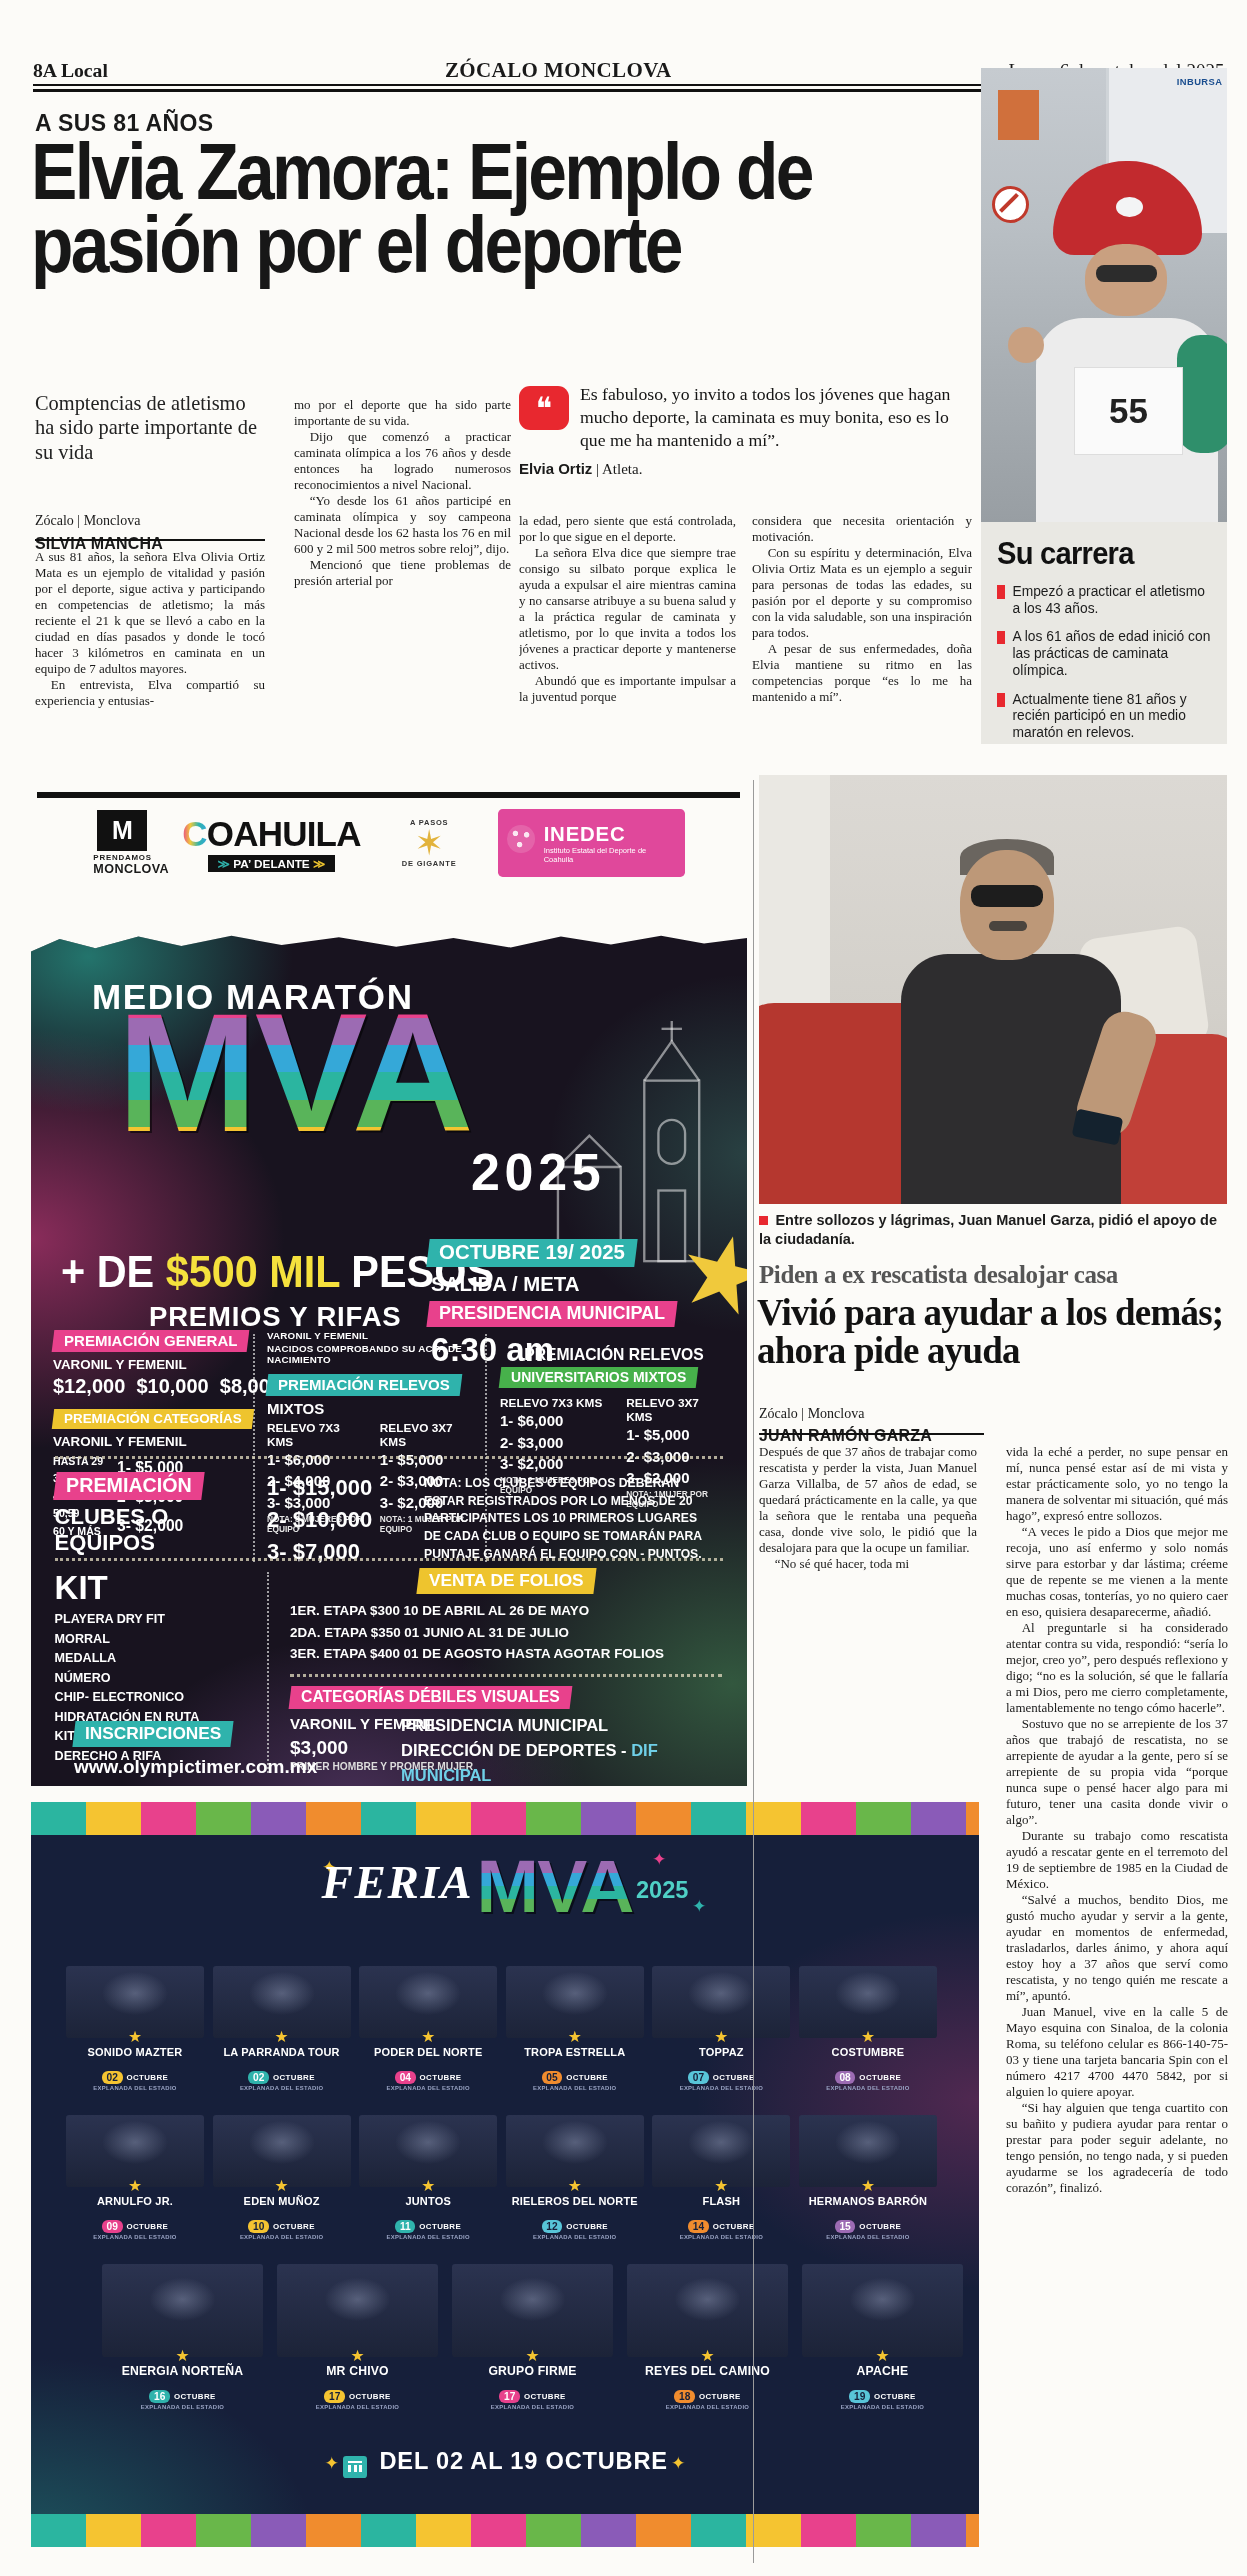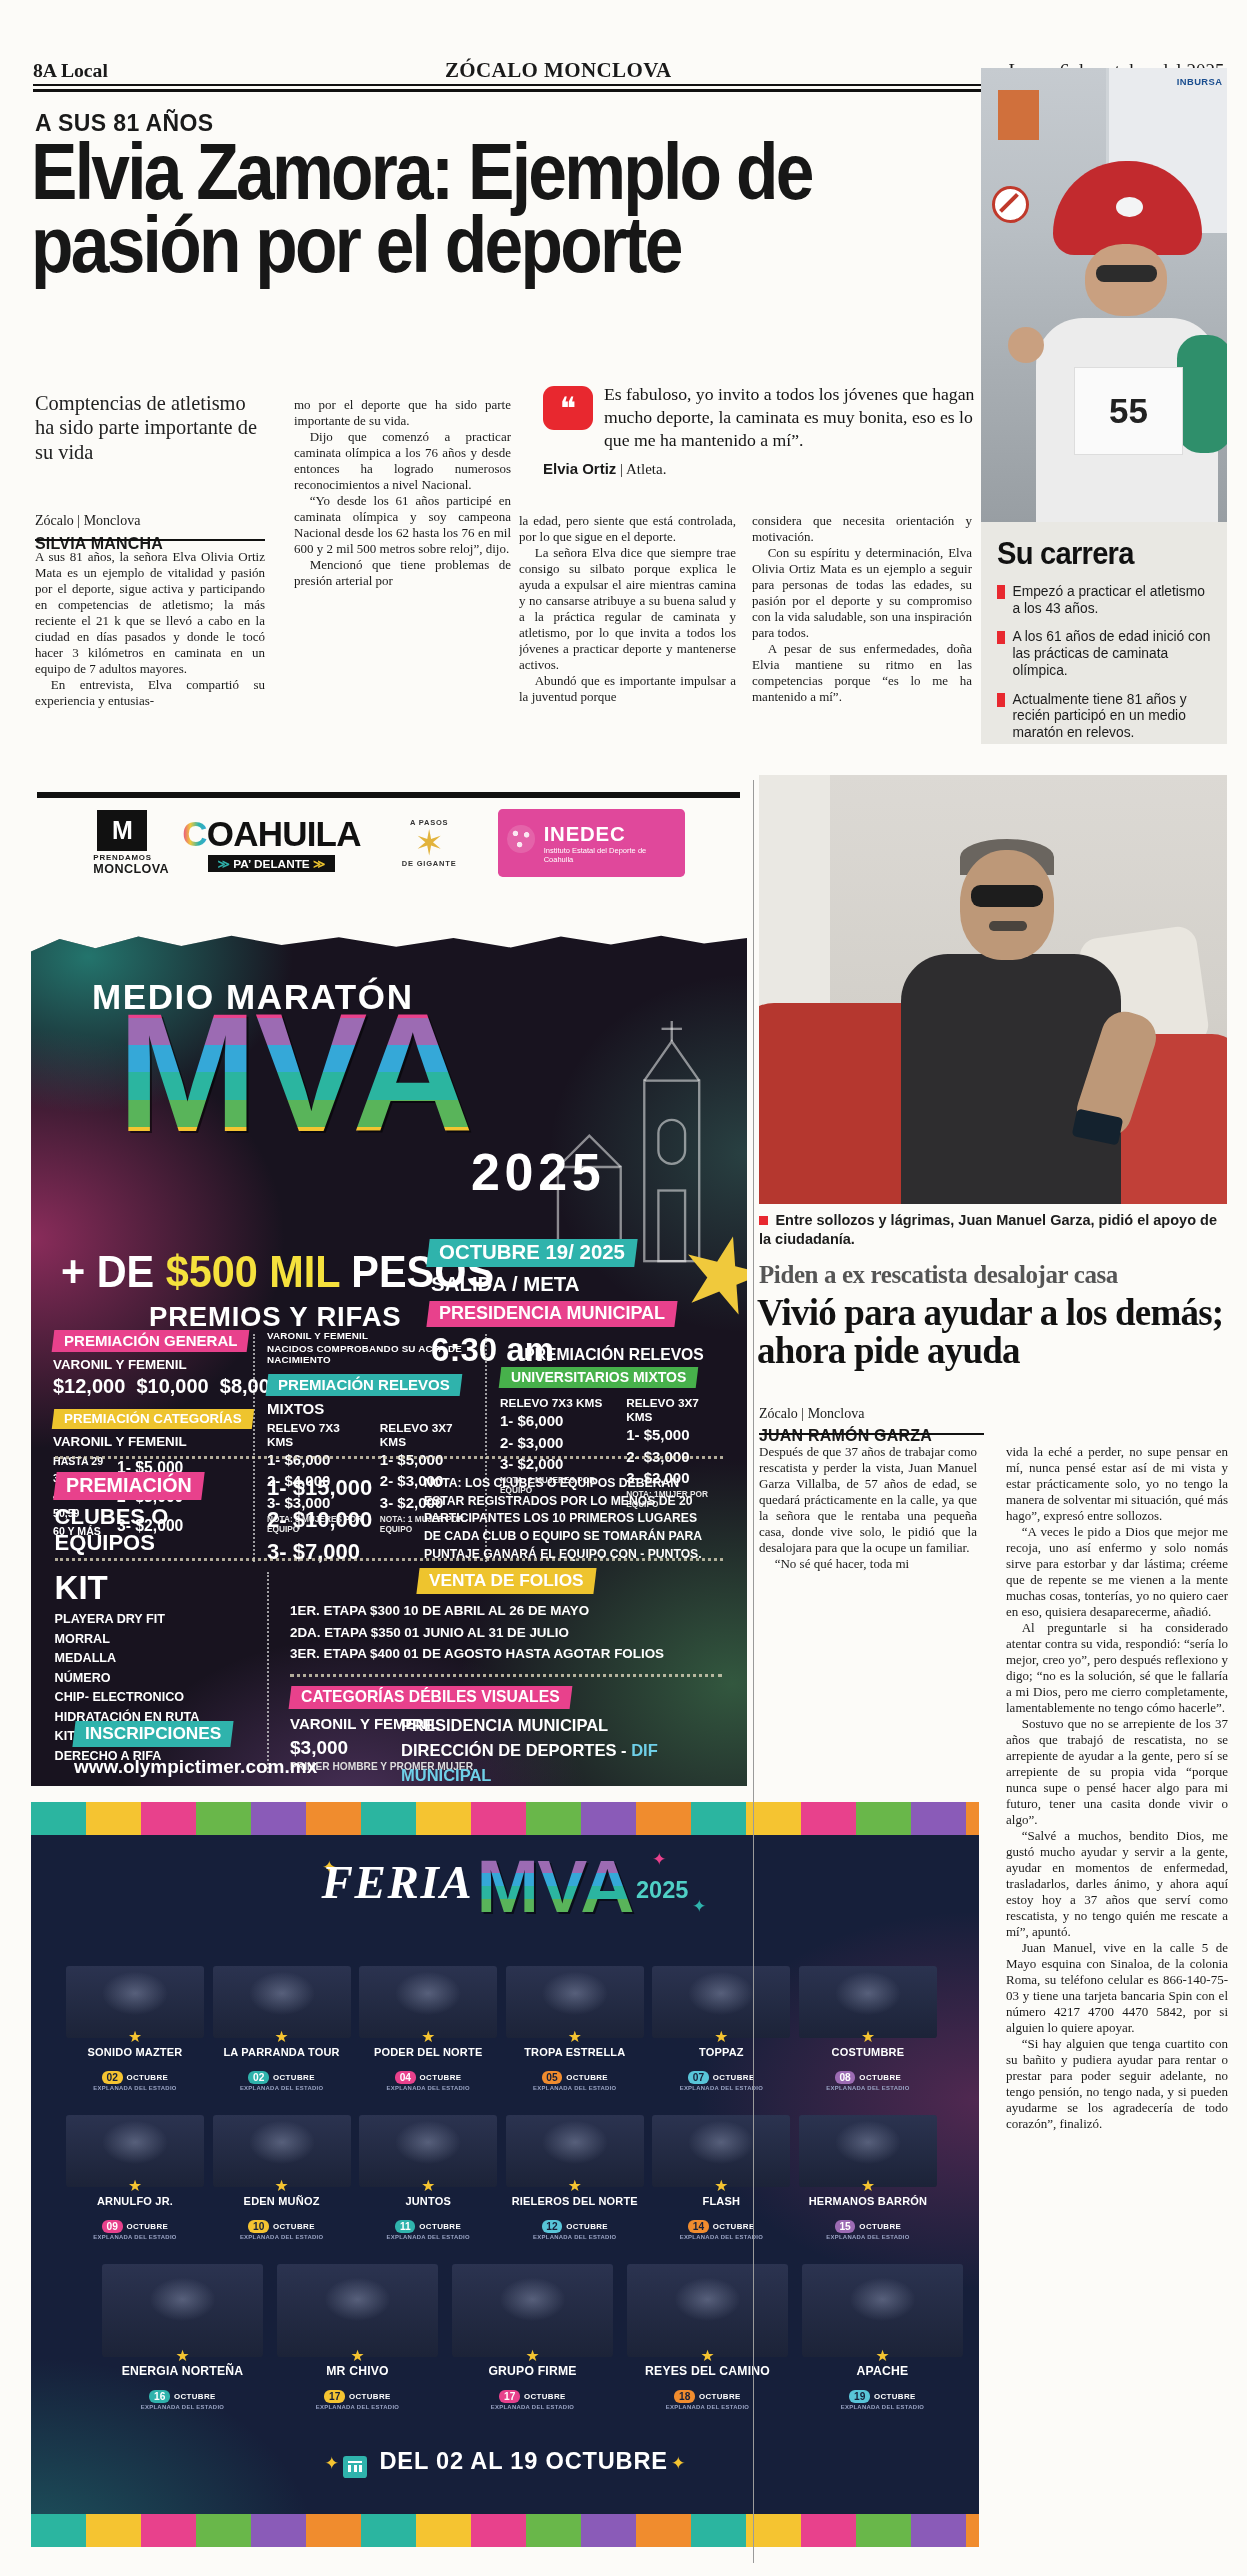--- a/index.html
+++ b/index.html
@@ -235,21 +235,21 @@
     <p>En entrevista, Elva compartió su experiencia y entusias-</p>
   </div>
 
   <div class="abs bt" style="left:294px;top:397px;width:217px;height:346px;">
     <p>mo por el deporte que ha sido parte importante de su vida.</p>
     <p>Dijo que comenzó a practicar caminata olímpica a los 76 años y desde entonces ha logrado numerosos reconocimientos a nivel Nacional.</p>
     <p>“Yo desde los 61 años participé en caminata olímpica y soy campeona Nacional desde los 62 hasta los 76 en mil 600 y 2 mil 500 metros sobre reloj”, dijo.</p>
     <p>Mencionó que tiene problemas de presión arterial por</p>
   </div>
 
-  <div class="abs" style="left:519px;top:383px;width:456px;margin-left:24px;">
+  <div class="abs" style="left:519px;top:383px;width:456px;">
     <span class="pq-ico"></span>
     <span class="pq-text">Es fabuloso, yo invito a todos los jóvenes que hagan mucho deporte, la caminata es muy bonita, eso es lo que me ha mantenido a mí”.</span>
     <div class="pq-by">
       <span class="pq-author">Elvia Ortiz</span>
       <span>| Atleta.</span>
     </div>
   </div>
 
   <div class="abs bt" style="left:519px;top:513px;width:217px;height:230px;">
     <p>la edad, pero siente que está controlada, por lo que sigue en el deporte.</p>
@@ -675,19 +675,20 @@
   <div class="abs bt" style="left:759px;top:1444px;width:218px;height:341px;">
     <p>Después de que 37 años de trabajar como rescatista y perder la vista, Juan Manuel Garza Villalba, de 57 años de edad, se quedará prácticamente en la calle, ya que la señora que le rentaba una pequeña casa, donde vive solo, le pidió que la desalojara para que la ocupe un familiar.</p>
     <p>“No sé qué hacer, toda mi</p>
   </div>
 
   <div class="abs bt" style="left:1006px;top:1444px;width:222px;height:1120px;">
     <p>vida la eché a perder, no supe pensar en mí, nunca pensé estar así de mi vista y estar prácticamente solo, yo no tengo la manera de solventar mi situación, qué más hago”, expresó entre sollozos.</p>
     <p>“A veces le pido a Dios que mejor me recoja, uno así enfermo y solo nomás sirve para estorbar y dar lástima; créeme que de repente se me vienen a la mente muchas cosas, tonterías, yo no quiero caer en eso, quisiera desaparecerme, añadió.</p>
     <p>Al preguntarle si ha considerado atentar contra su vida, respondió: “sería lo mejor, creo yo”, pero después reflexiono y digo; “no es la solución, sé que le fallaría a mi Dios, pero me cierro completamente, lamentablemente no tengo cómo hacerle”.</p>
     <p>Sostuvo que no se arrepiente de los 37 años que trabajó de rescatista, no se arrepiente de ayudar a la gente, pero sí se arrepiente de su propia vida “porque nunca supe o pensé hacer algo para mi futuro, tener una casita donde vivir o algo”.</p>
+    <p>Durante su trabajo como rescatista ayudó a rescatar gente en el terremoto del 19 de septiembre de 1985 en la Ciudad de México.</p>
     <p>“Salvé a muchos, bendito Dios, me gustó mucho ayudar y servir a la gente, ayudar en momentos de enfermedad, trasladarlos, darles ánimo, y ahora aquí estoy hoy a 37 años que serví como rescatista, y no tengo quién me rescate a mí”, apuntó.</p>
     <p>Juan Manuel, vive en la calle 5 de Mayo esquina con Sinaloa, de la colonia Roma, su teléfono celular es 866-140-75-03 y tiene una tarjeta bancaria Spin con el número 4217 4700 4470 5842, por si alguien lo quiere apoyar.</p>
     <p>“Si hay alguien que tenga cuartito con su bañito y pudiera ayudar para rentar o prestar para poder seguir adelante, no tengo pensión, no tengo nada, y si pueden ayudarme se los agradecería de todo corazón”, finalizó.</p>
   </div>
 
 </div>
 
 
 </body></html>

